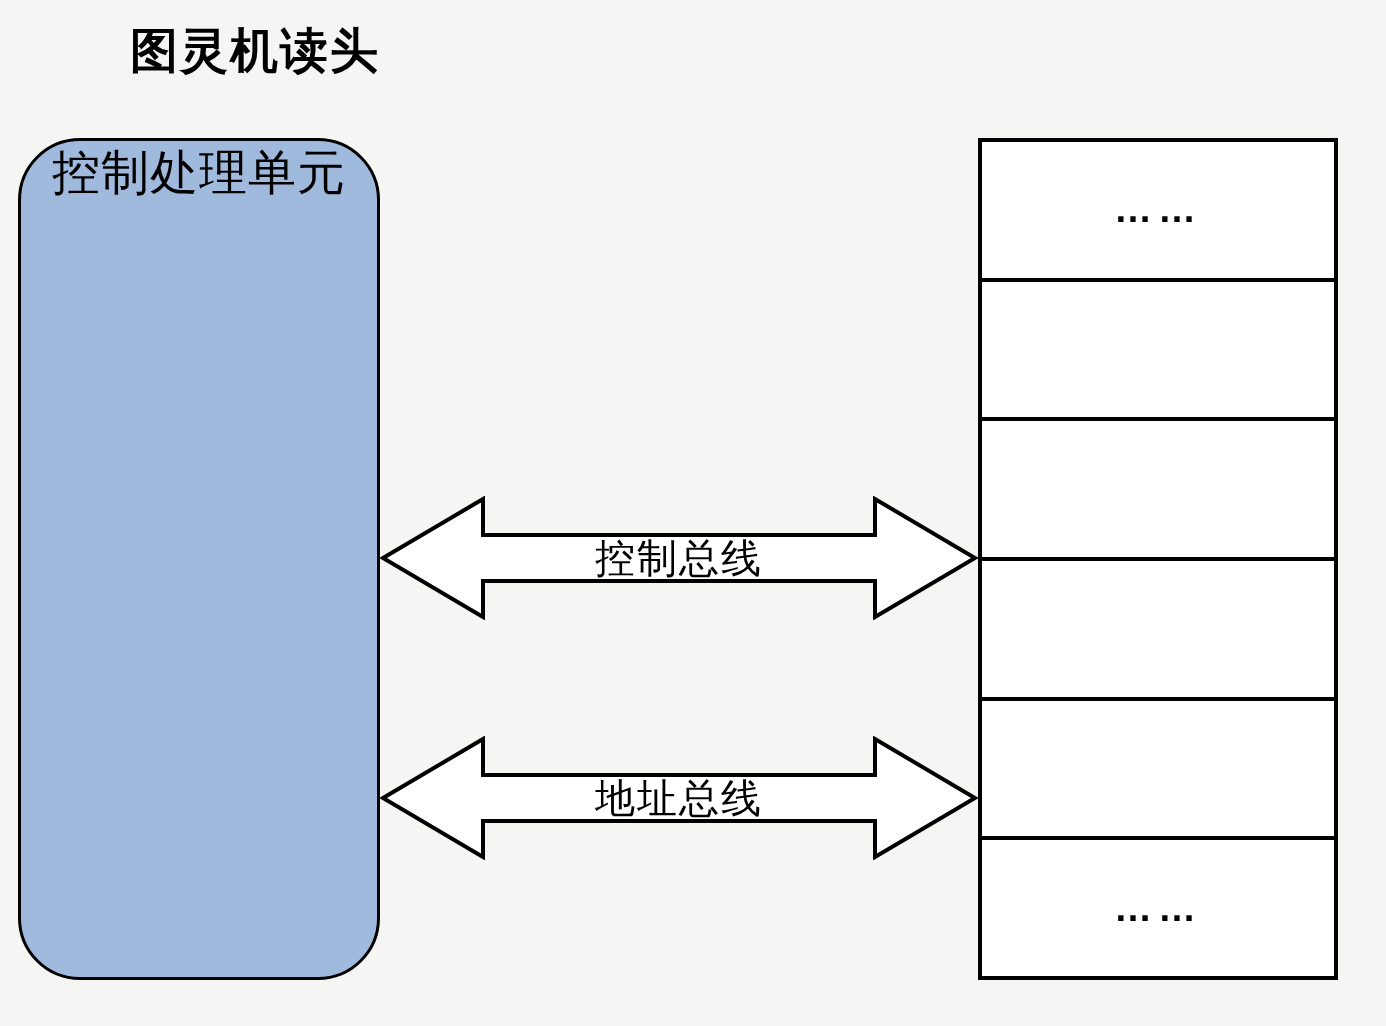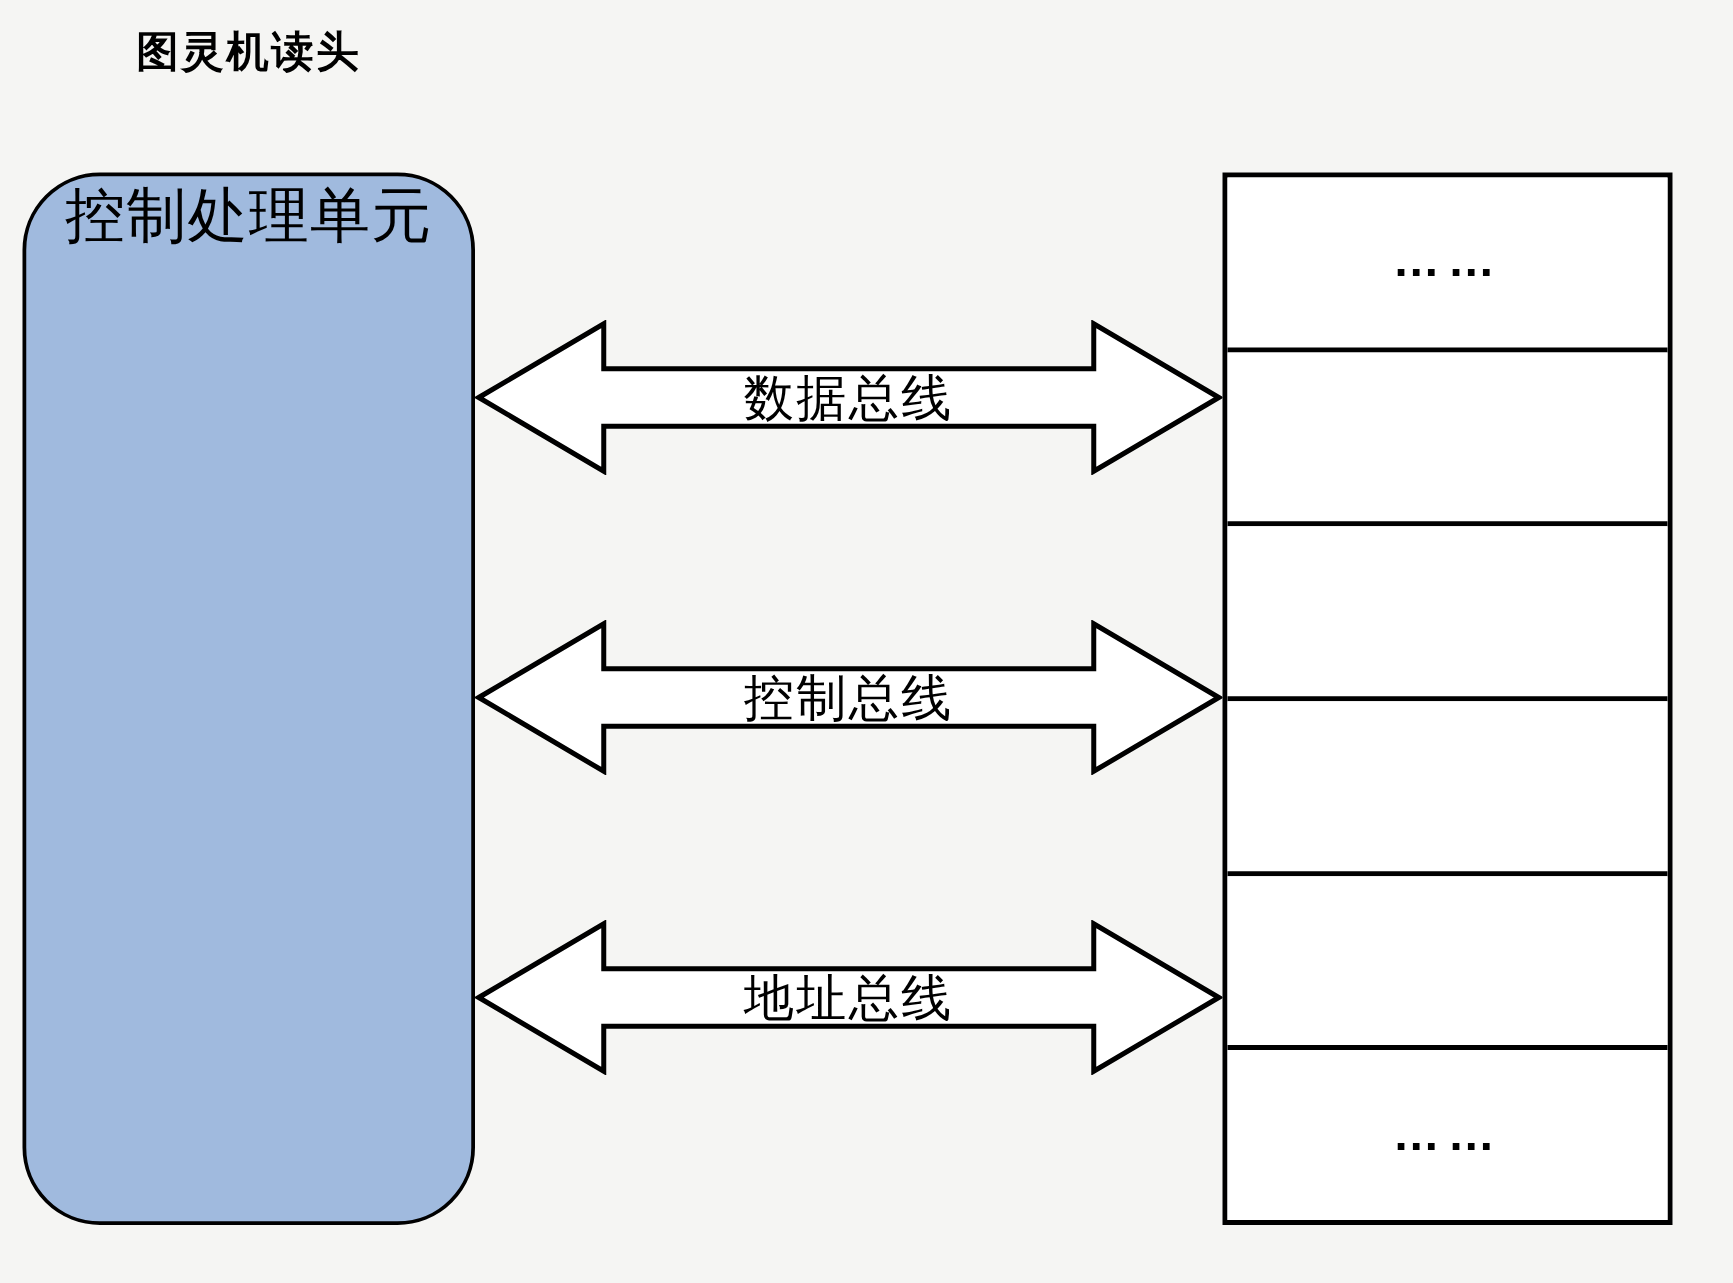--- a/index.html
+++ b/index.html
@@ -19,22 +19,22 @@
   }
   .canvas {
     position: relative;
     width: 1386px;
     height: 1026px;
     background: var(--bg);
   }
   .section-title {
     position: absolute;
     top: 22px;
-    text-align: center;
-    font-size: 34px;
+    text-align: right;
+    font-size: 48px;
     font-weight: 600;
     letter-spacing: 2px;
     line-height: 1.2;
   }
   .title-left  { left: 18px;  width: 362px; }
   .title-right { left: 978px; width: 360px; }
 
   .cpu-box {
     position: absolute;
     left: 18px;
@@ -120,26 +120,20 @@
 
   <div class="tape">
     <div class="tape-cell ellipsis">……</div>
     <div class="tape-cell"></div>
     <div class="tape-cell"></div>
     <div class="tape-cell"></div>
     <div class="tape-cell"></div>
     <div class="tape-cell ellipsis">……</div>
   </div>
 
-  <div class="bus bus-1">
-    <svg viewBox="0 0 598 124">
-      <polygon points="3,62 103,3 103,39 495,39 495,3 595,62 495,121 495,85 103,85 103,121" fill="#ffffff" stroke="#000000" stroke-width="4" stroke-linejoin="miter"></polygon>
-    </svg>
-    <div class="bus-label">数据总线</div>
-  </div>
 
   <div class="bus bus-3">
     <svg viewBox="0 0 598 124">
       <polygon points="3,62 103,3 103,39 495,39 495,3 595,62 495,121 495,85 103,85 103,121" fill="#ffffff" stroke="#000000" stroke-width="4" stroke-linejoin="miter"></polygon>
     </svg>
     <div class="bus-label">地址总线</div>
   </div>
 
   <div class="bus bus-2">
     <svg viewBox="0 0 598 124">

